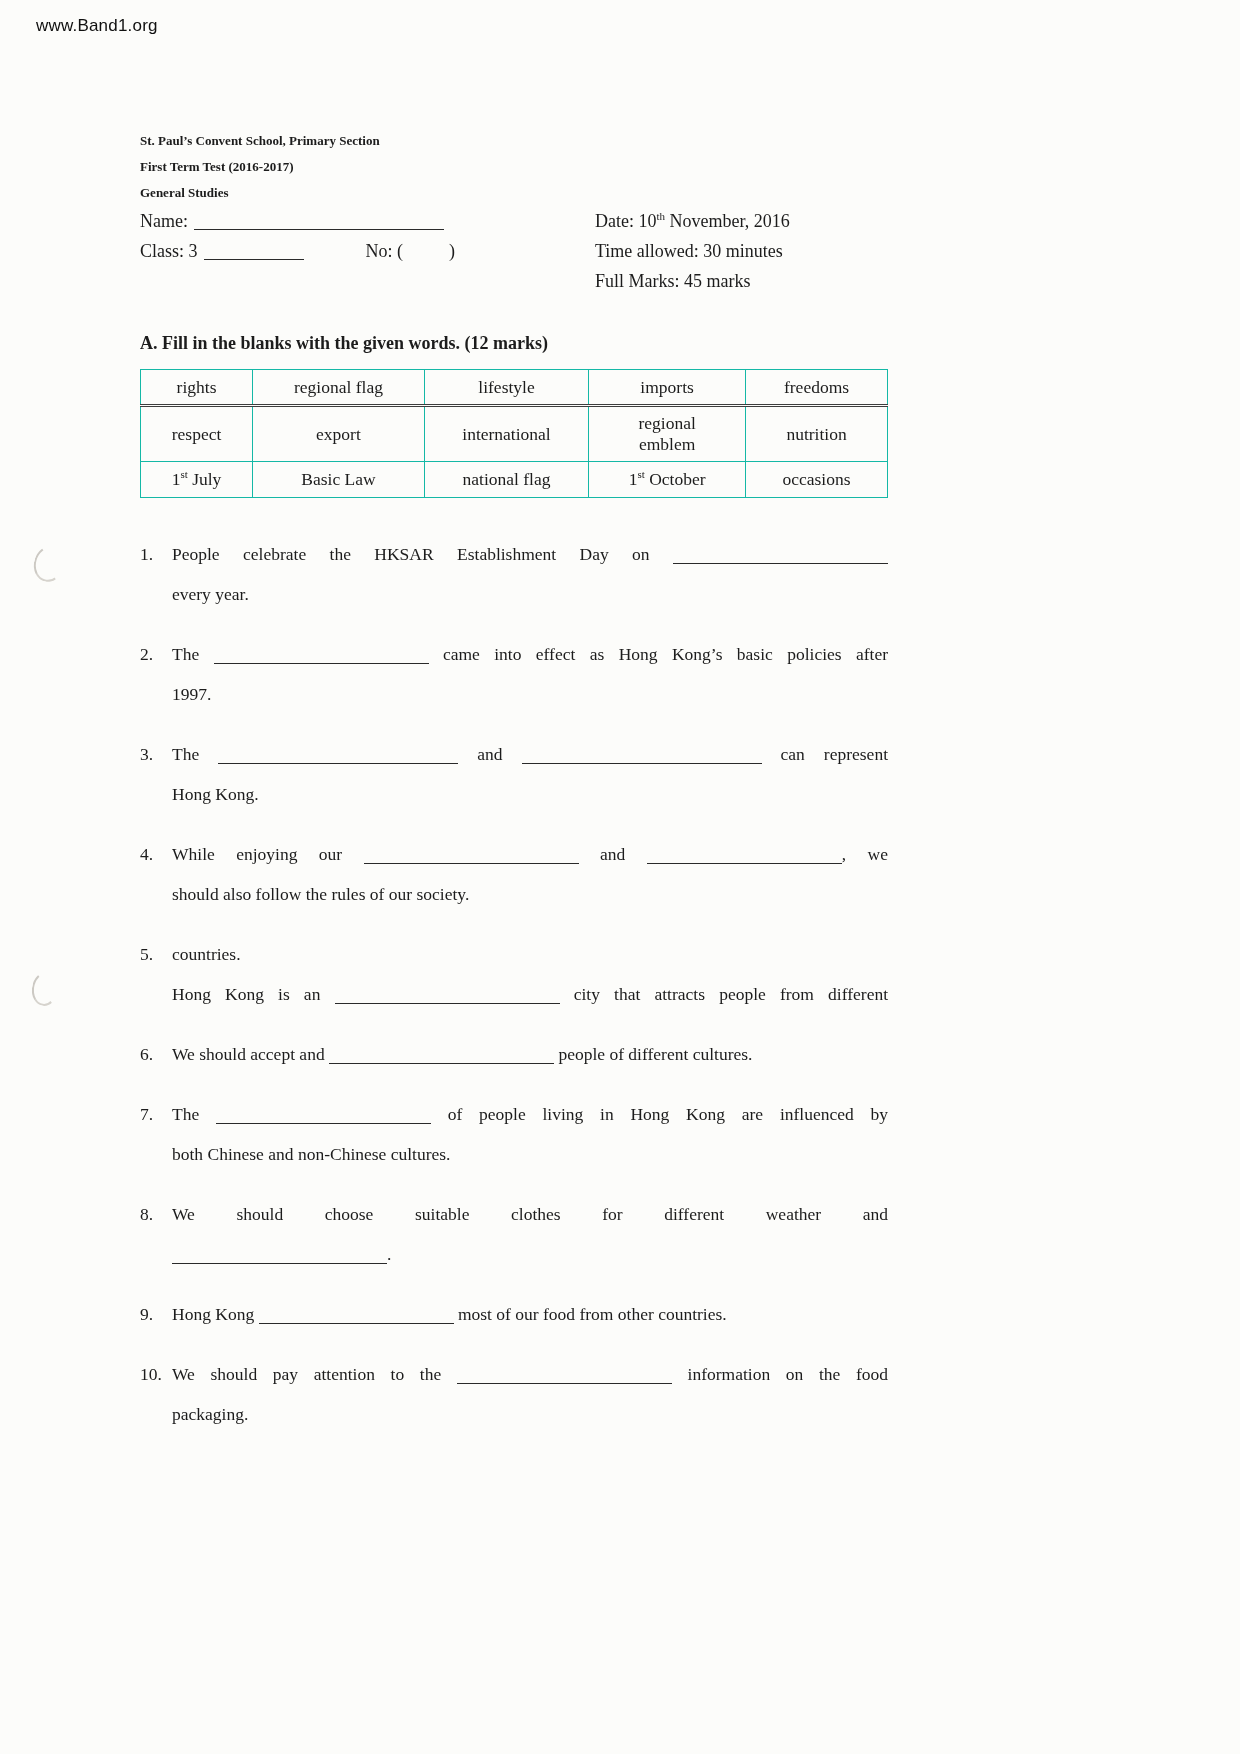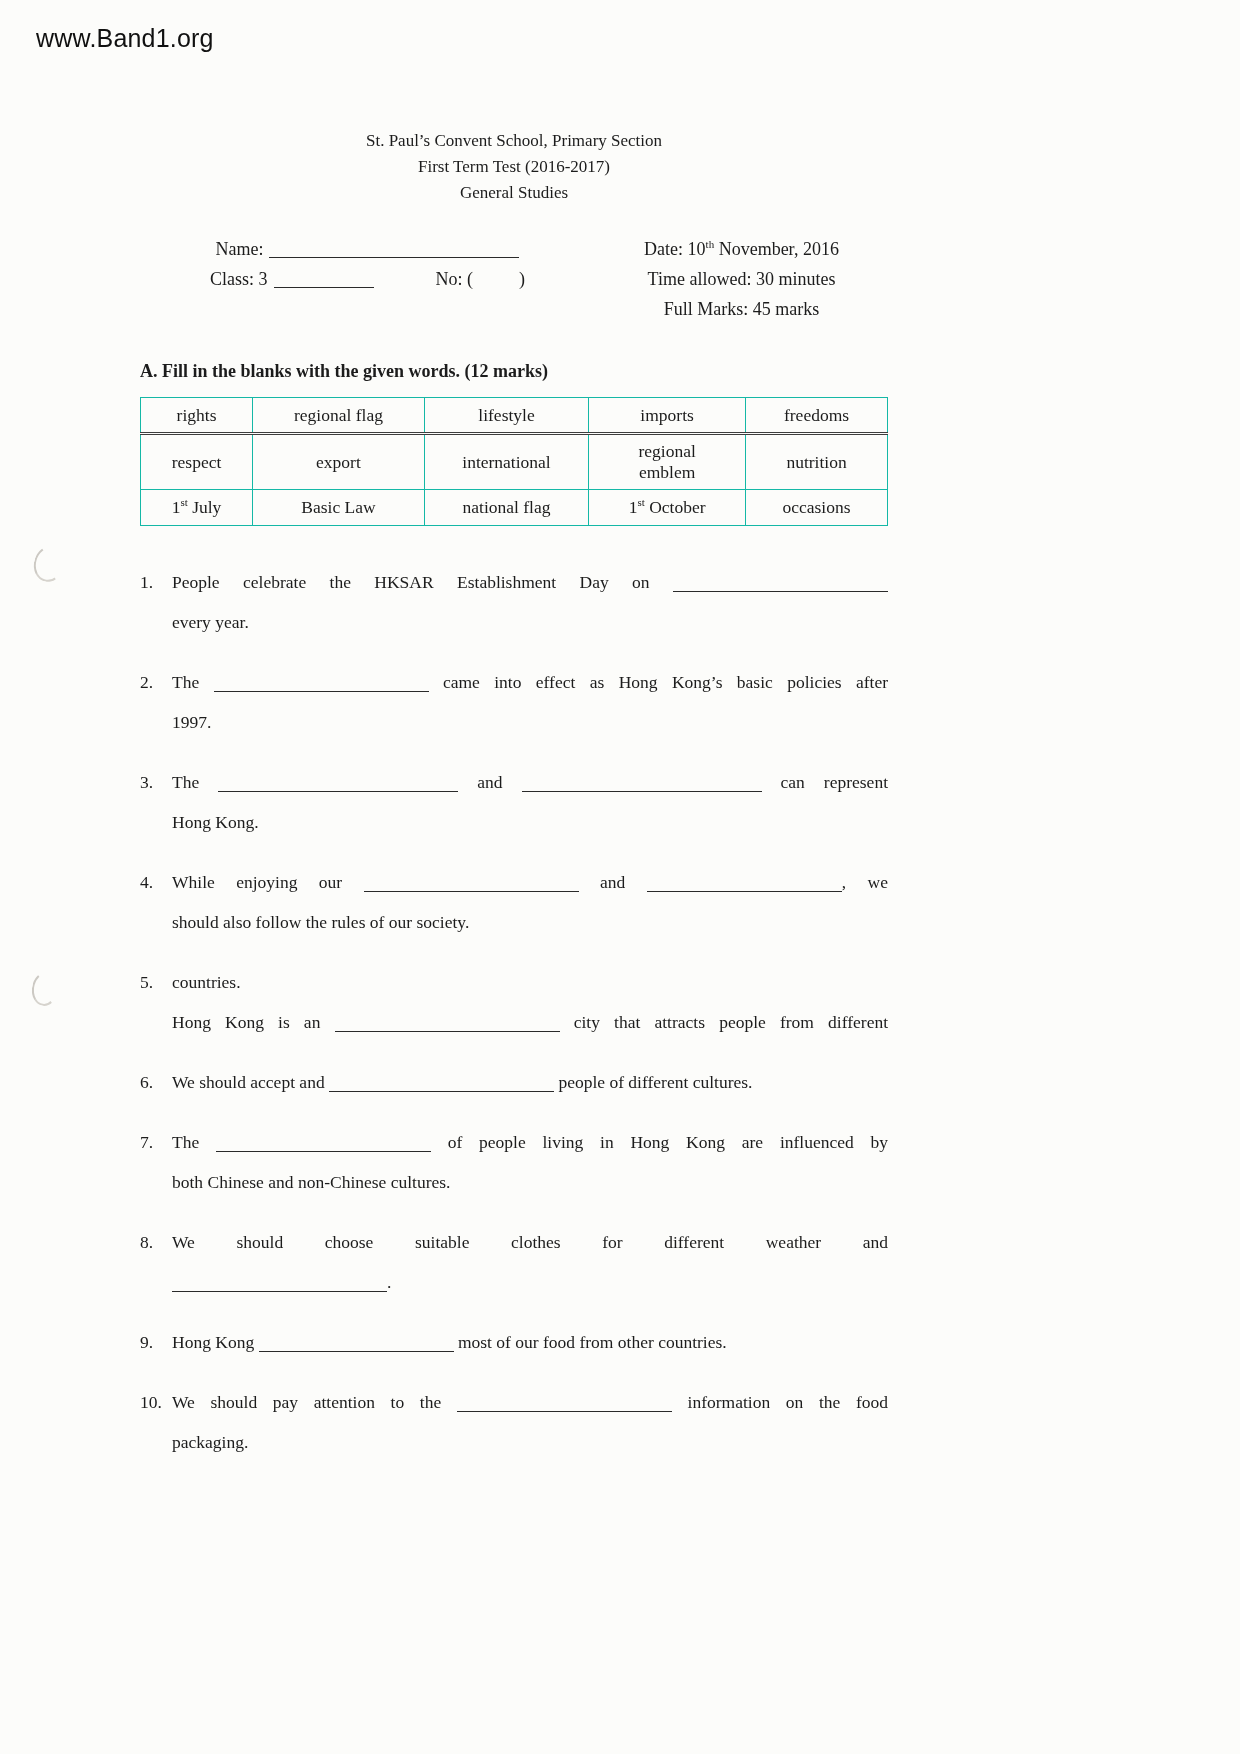--- a/index.html
+++ b/index.html
@@ -3,29 +3,29 @@
 <meta charset="utf-8">
 <style>
   * { margin:0; padding:0; box-sizing:border-box; }
   html,body { background:#e9e8e5; }
   .page {
     position:relative; width:1240px; height:1754px;
     background:#fcfcfa; overflow:hidden;
     font-family:"Liberation Serif", serif; color:#1c1c1c;
   }
   .watermark {
-    position:absolute; top:24px; left:36px;
+    position:absolute; top:16px; left:36px;
     font-family:"Liberation Sans", sans-serif;
-    font-size:25px; color:#101010; letter-spacing:0.2px;
+    font-size:17px; color:#101010; letter-spacing:0.2px;
   }
   .content { position:absolute; left:140px; top:128px; width:748px; }
 
-  .title-block { text-align:center; font-weight:normal; font-size:17px; line-height:26px; }
-
-  .info-block { display:flex; margin-top:28px; font-size:18px;text-align:center; }
+  .title-block { font-weight:bold; font-size:13px; line-height:26px; }
+
+  .info-block { display:flex; font-size:18px; }
   .info-left { width:455px; }
   .info-right { flex:1; }
   .info-row { line-height:30px; white-space:nowrap; }
   .u-line { display:inline-block; border-bottom:1.3px solid #2a2a2a; height:12px; vertical-align:-3px; margin-left:6px; }
   .u250 { width:250px; }
   .u100 { width:100px; }
   .no-group { margin-left:62px; }
   .paren-gap { display:inline-block; width:46px; }
   sup { font-size:11px; line-height:0; }
 

